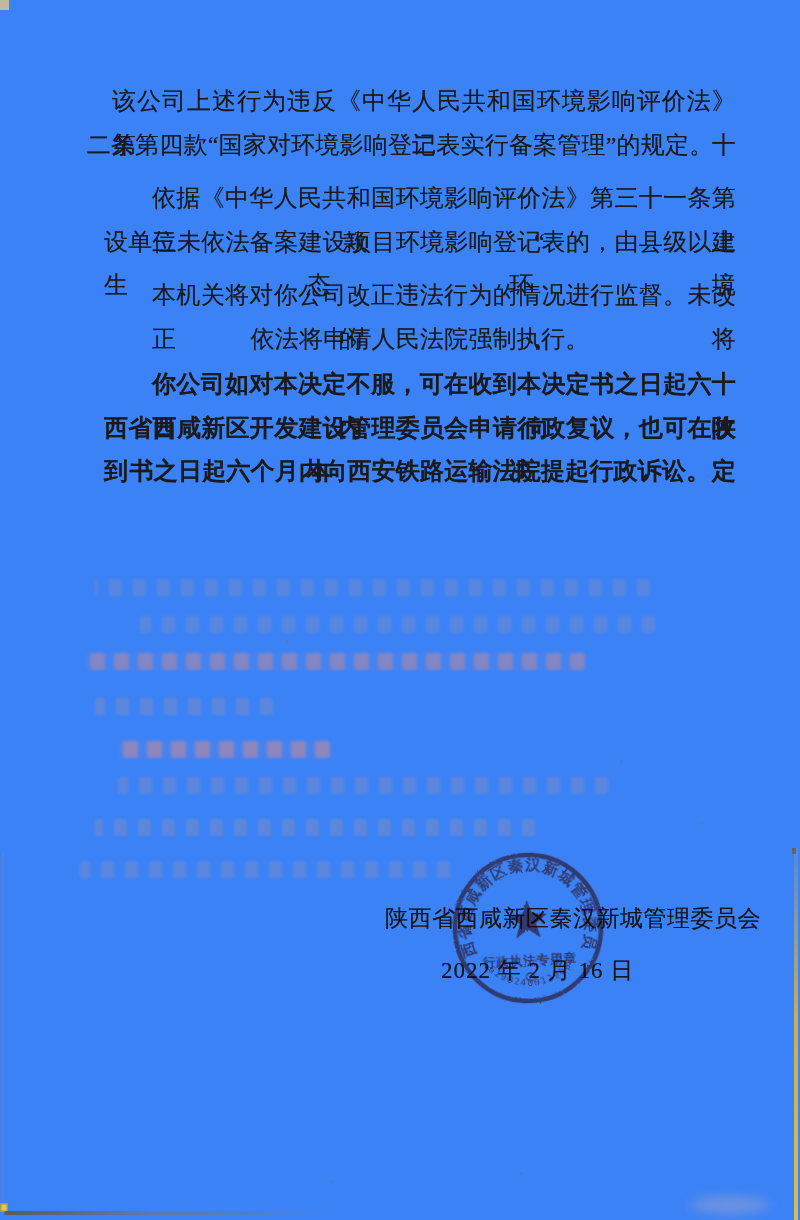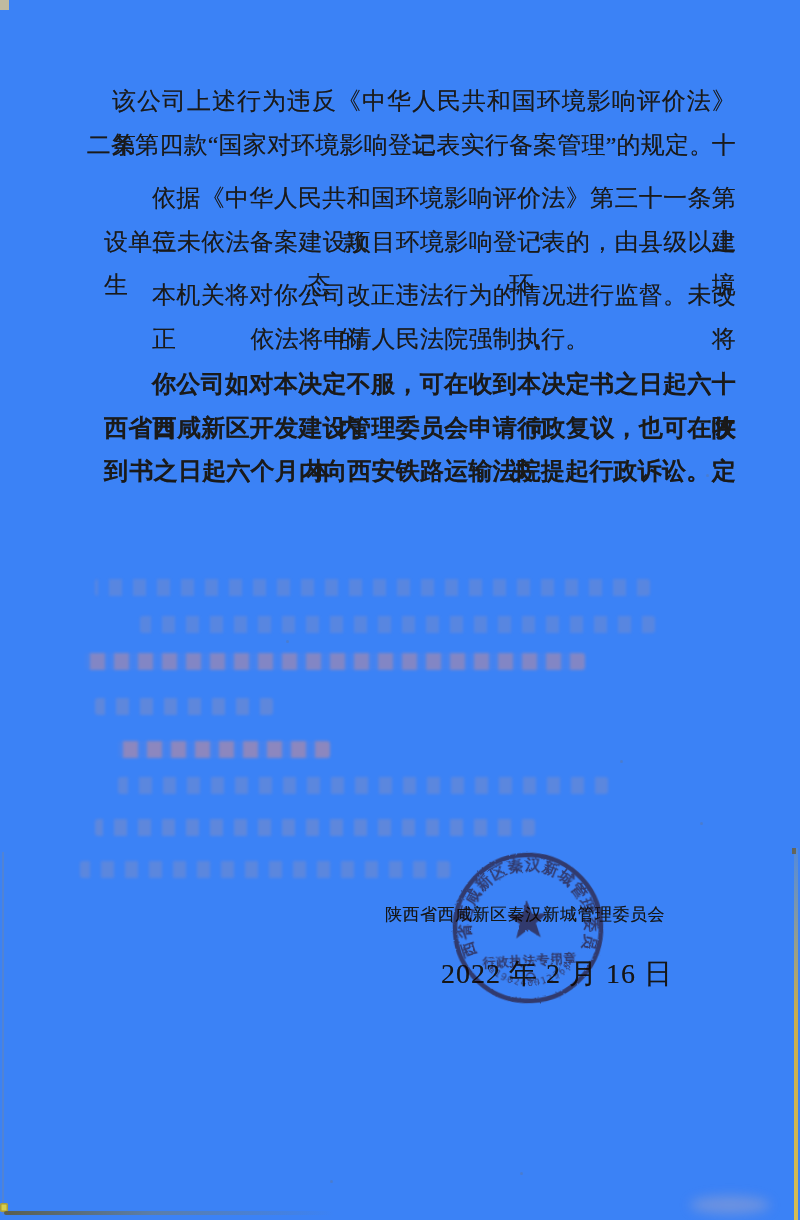--- a/index.html
+++ b/index.html
@@ -17,26 +17,26 @@
   .line{
     height:43.5px;line-height:43.5px;font-size:24px;
     letter-spacing:0.2px;text-align:center;color:#1a1a1a;
     text-shadow:0 0 .6px rgba(30,30,30,.55);
   }
   .line.fill{text-align:justify;text-align-last:justify;}
   .line.indent{padding-left:48px;}
   
   .signature{
     position:absolute;left:385px;top:903px;width:350px;
-    font-size:17px;letter-spacing:0.5px;color:#161616;z-index:3;
+    font-size:23px;letter-spacing:0.5px;color:#161616;z-index:3;
     text-shadow:0 0 .6px rgba(30,30,30,.55);white-space:nowrap;
   }
   .docdate{
     position:absolute;left:441px;top:955px;
-    font-size:28px;letter-spacing:1px;color:#161616;z-index:3;
+    font-size:23px;letter-spacing:1px;color:#161616;z-index:3;
     text-shadow:0 0 .6px rgba(30,30,30,.55);white-space:nowrap;
   }
   
   .seal{
     position:absolute;left:447px;top:847px;width:162px;height:162px;
     z-index:4;mix-blend-mode:multiply;opacity:.88;
     transform:rotate(-3deg);
   }
   
   .bleed{

